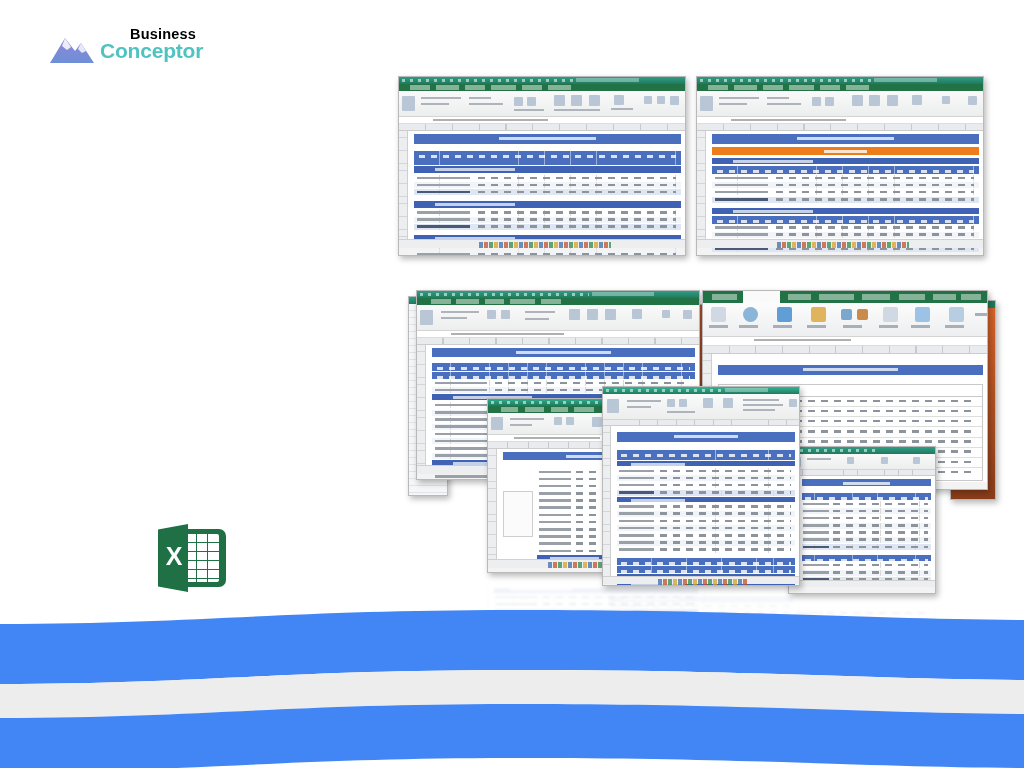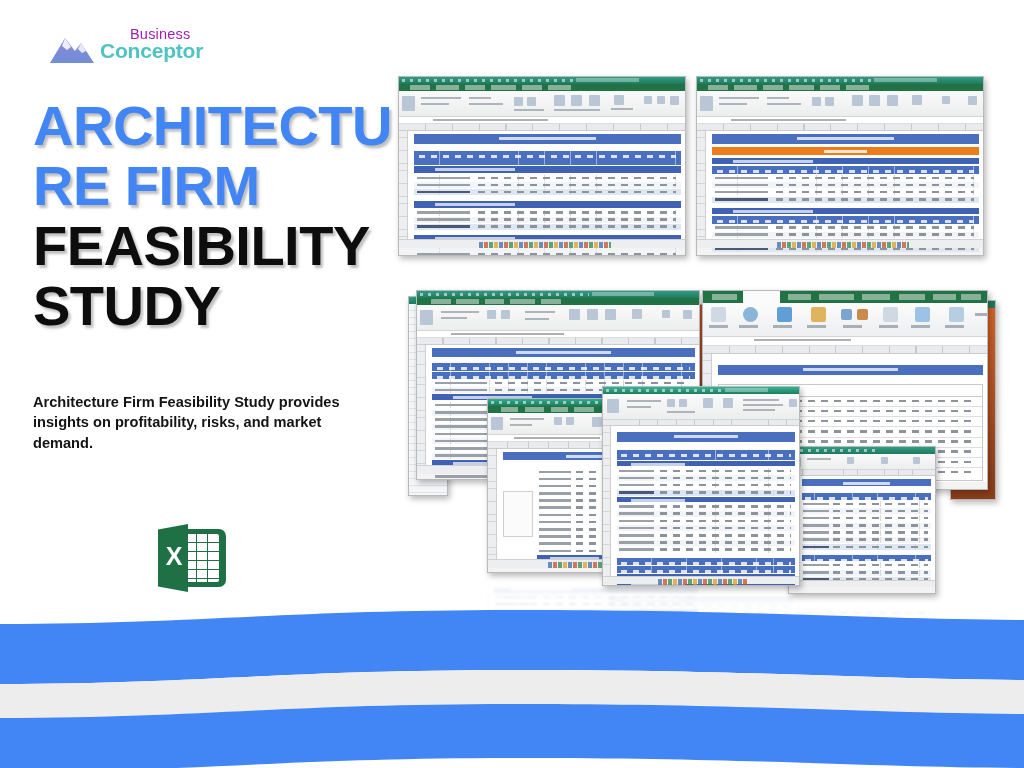--- a/index.html
+++ b/index.html
@@ -34,22 +34,22 @@
   }
   #logo-text {
     position: absolute;
     left: 52px; top: 0;
     width: 130px; height: 46px;
   }
   .logo-line-1 {
     position: absolute;
     left: 30px; top: 2px;
     font-size: 14.5px;
-    font-weight: normal;
-    color: #a21caf;
+    font-weight: bold;
+    color: #000000;
     letter-spacing: .2px;
     font-family: "Liberation Sans", sans-serif;
   }
   .logo-line-2 {
     position: absolute;
     left: 0px; top: 15px;
     font-size: 21px;
     font-weight: bold;
     color: #4fc3c0;
     letter-spacing: -.2px;
@@ -381,29 +381,20 @@
         <path d="M2 33 L10 24 L13 31 Z" fill="#6f8fd6" opacity=".9"></path>
       </svg>
     </div>
     <div id="logo-text">
       <span class="logo-line-1">Business</span>
       <span class="logo-line-2">Conceptor</span>
     </div>
   </div>
 
 
-  <div id="left-col">
-    <h1 id="main-title">
-      <span class="seg-accent">ARCHITECTU</span>
-      <span class="seg-accent">RE FIRM</span>
-      <span class="seg-dark">FEASIBILITY</span>
-      <span class="seg-dark">STUDY</span>
-    </h1>
-    <p id="subtitle">Architecture Firm Feasibility Study provides insights on profitability, risks, and market demand.</p>
-  </div>
 
   <div id="excel-icon">
     <div class="xl-body"></div>
     <div class="xl-grid">
       <div class="gl" style="left:0;top:8px;width:33px;height:1.4px;"></div>
       <div class="gl" style="left:0;top:17px;width:33px;height:1.4px;"></div>
       <div class="gl" style="left:0;top:26px;width:33px;height:1.4px;"></div>
       <div class="gl" style="left:0;top:35px;width:33px;height:1.4px;"></div>
       <div class="gl" style="left:0;top:44px;width:33px;height:1.4px;"></div>
       <div class="gl" style="left:10px;top:0;width:1.4px;height:48px;"></div>

